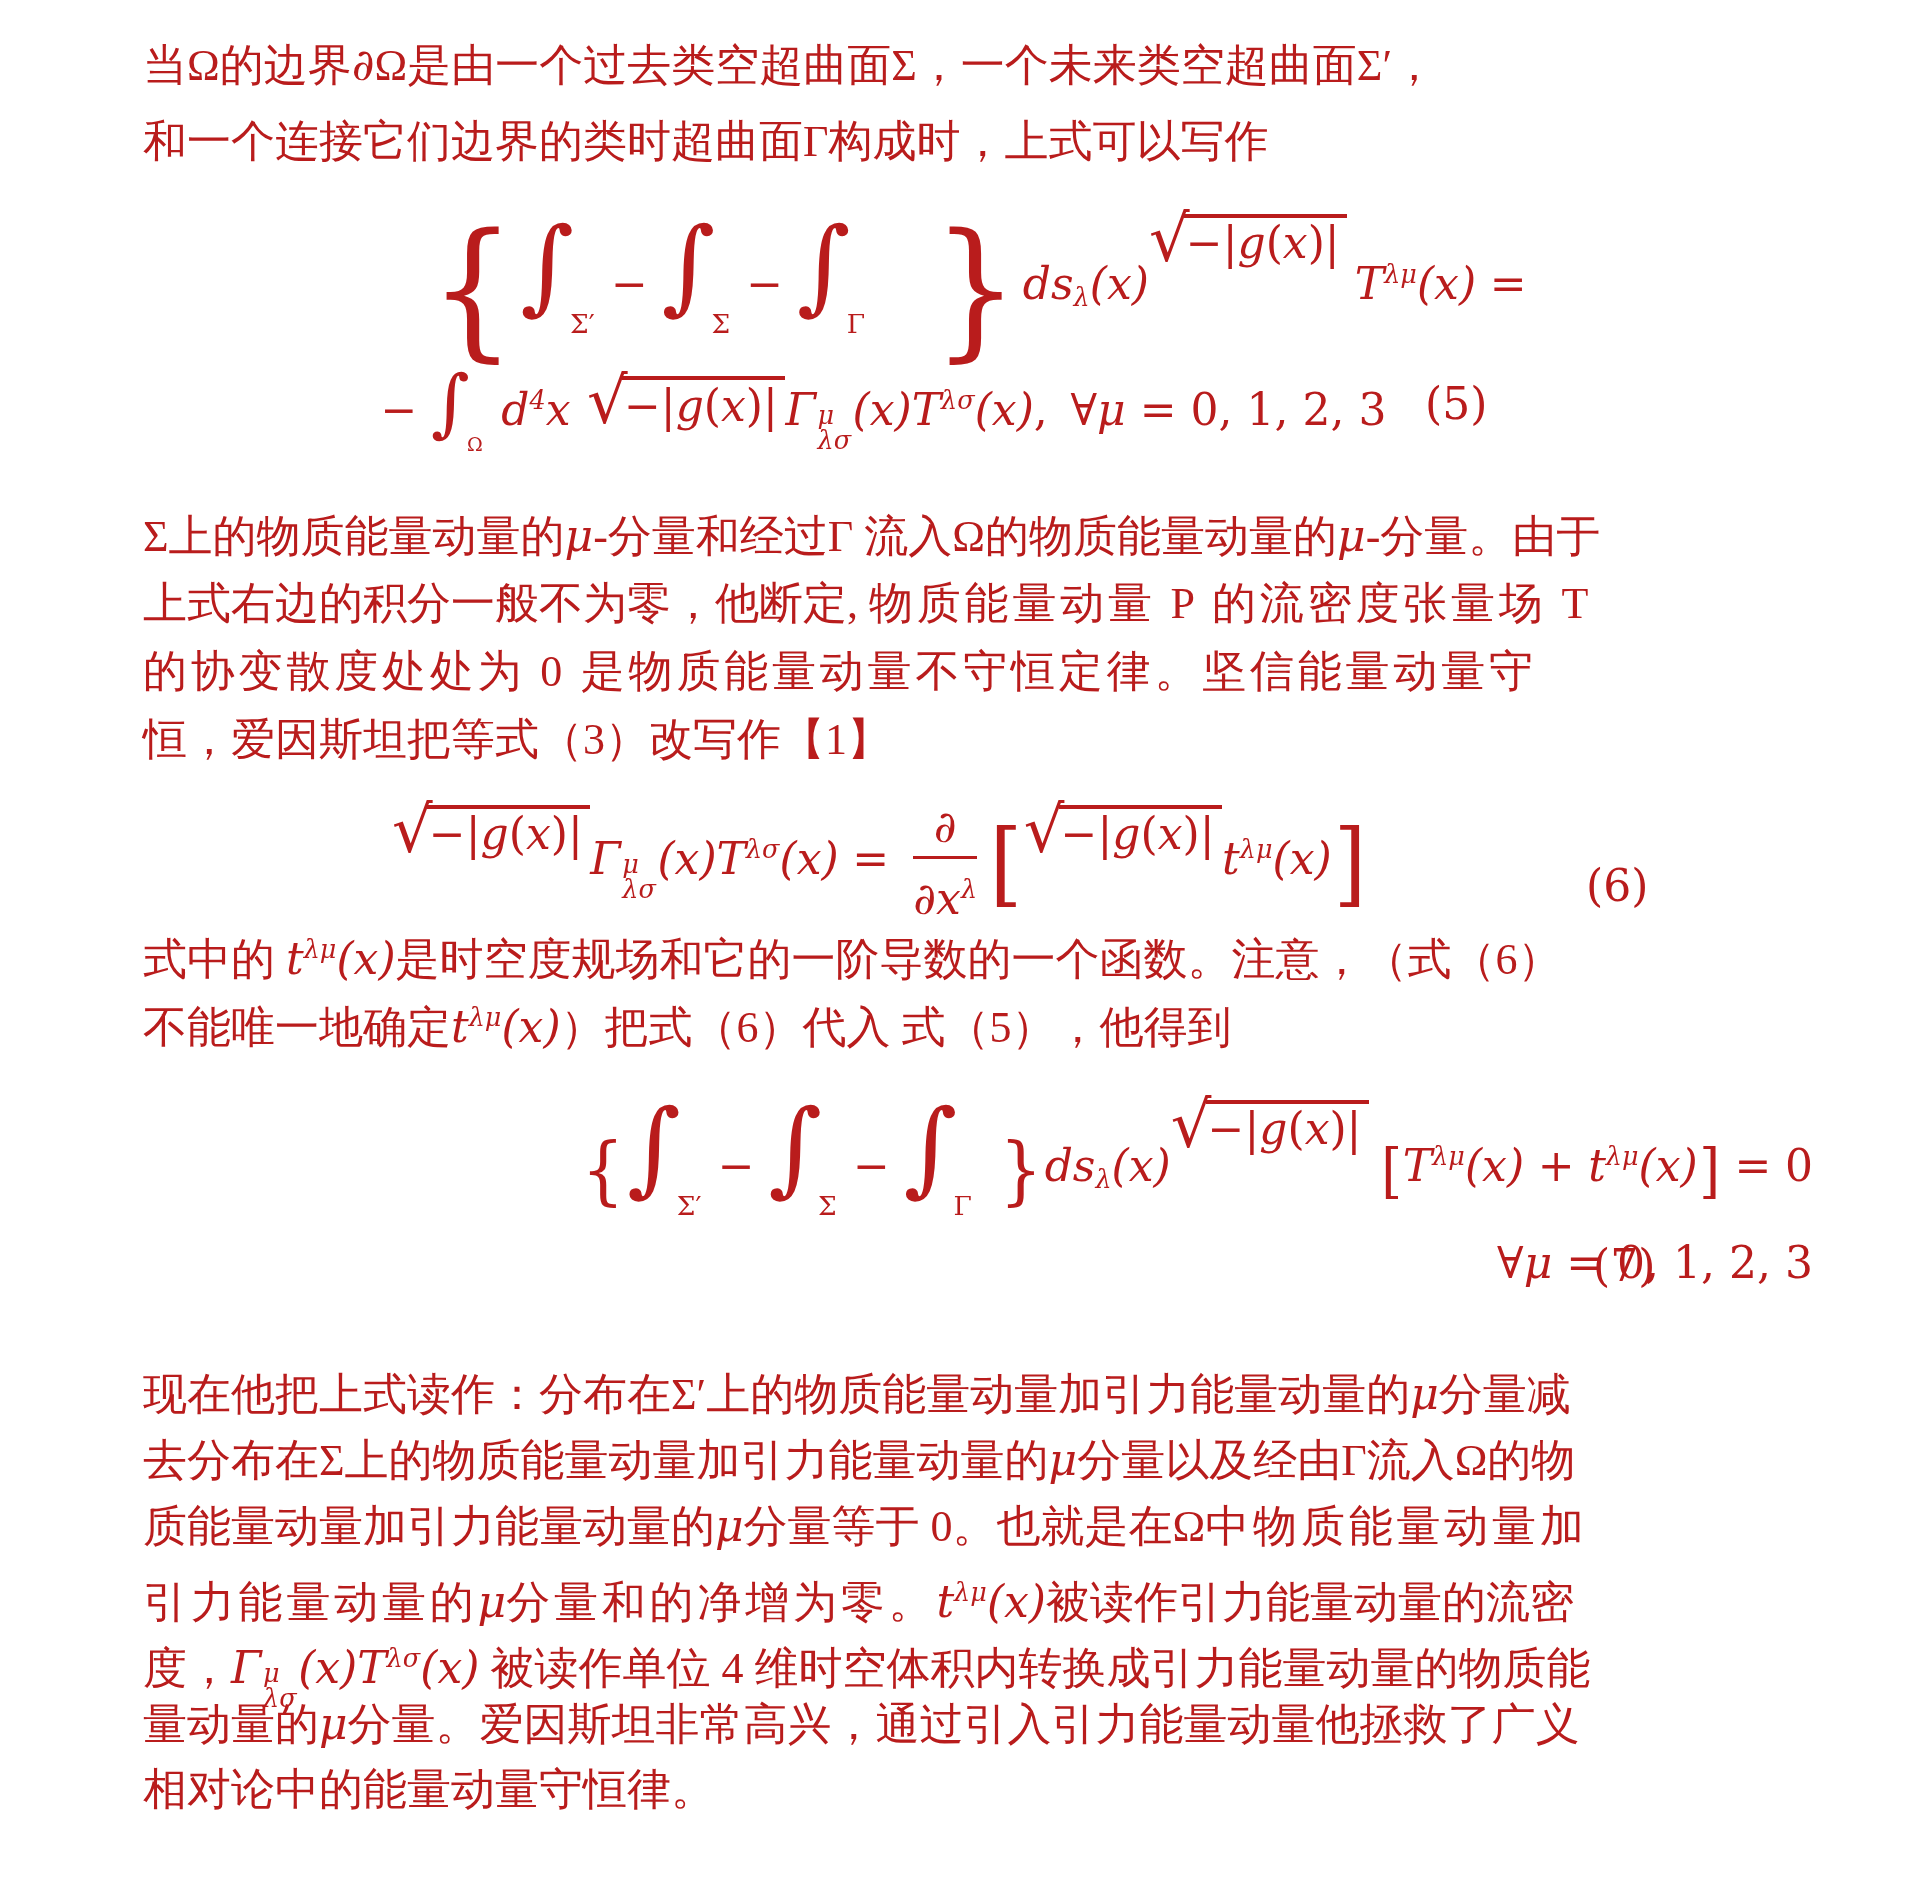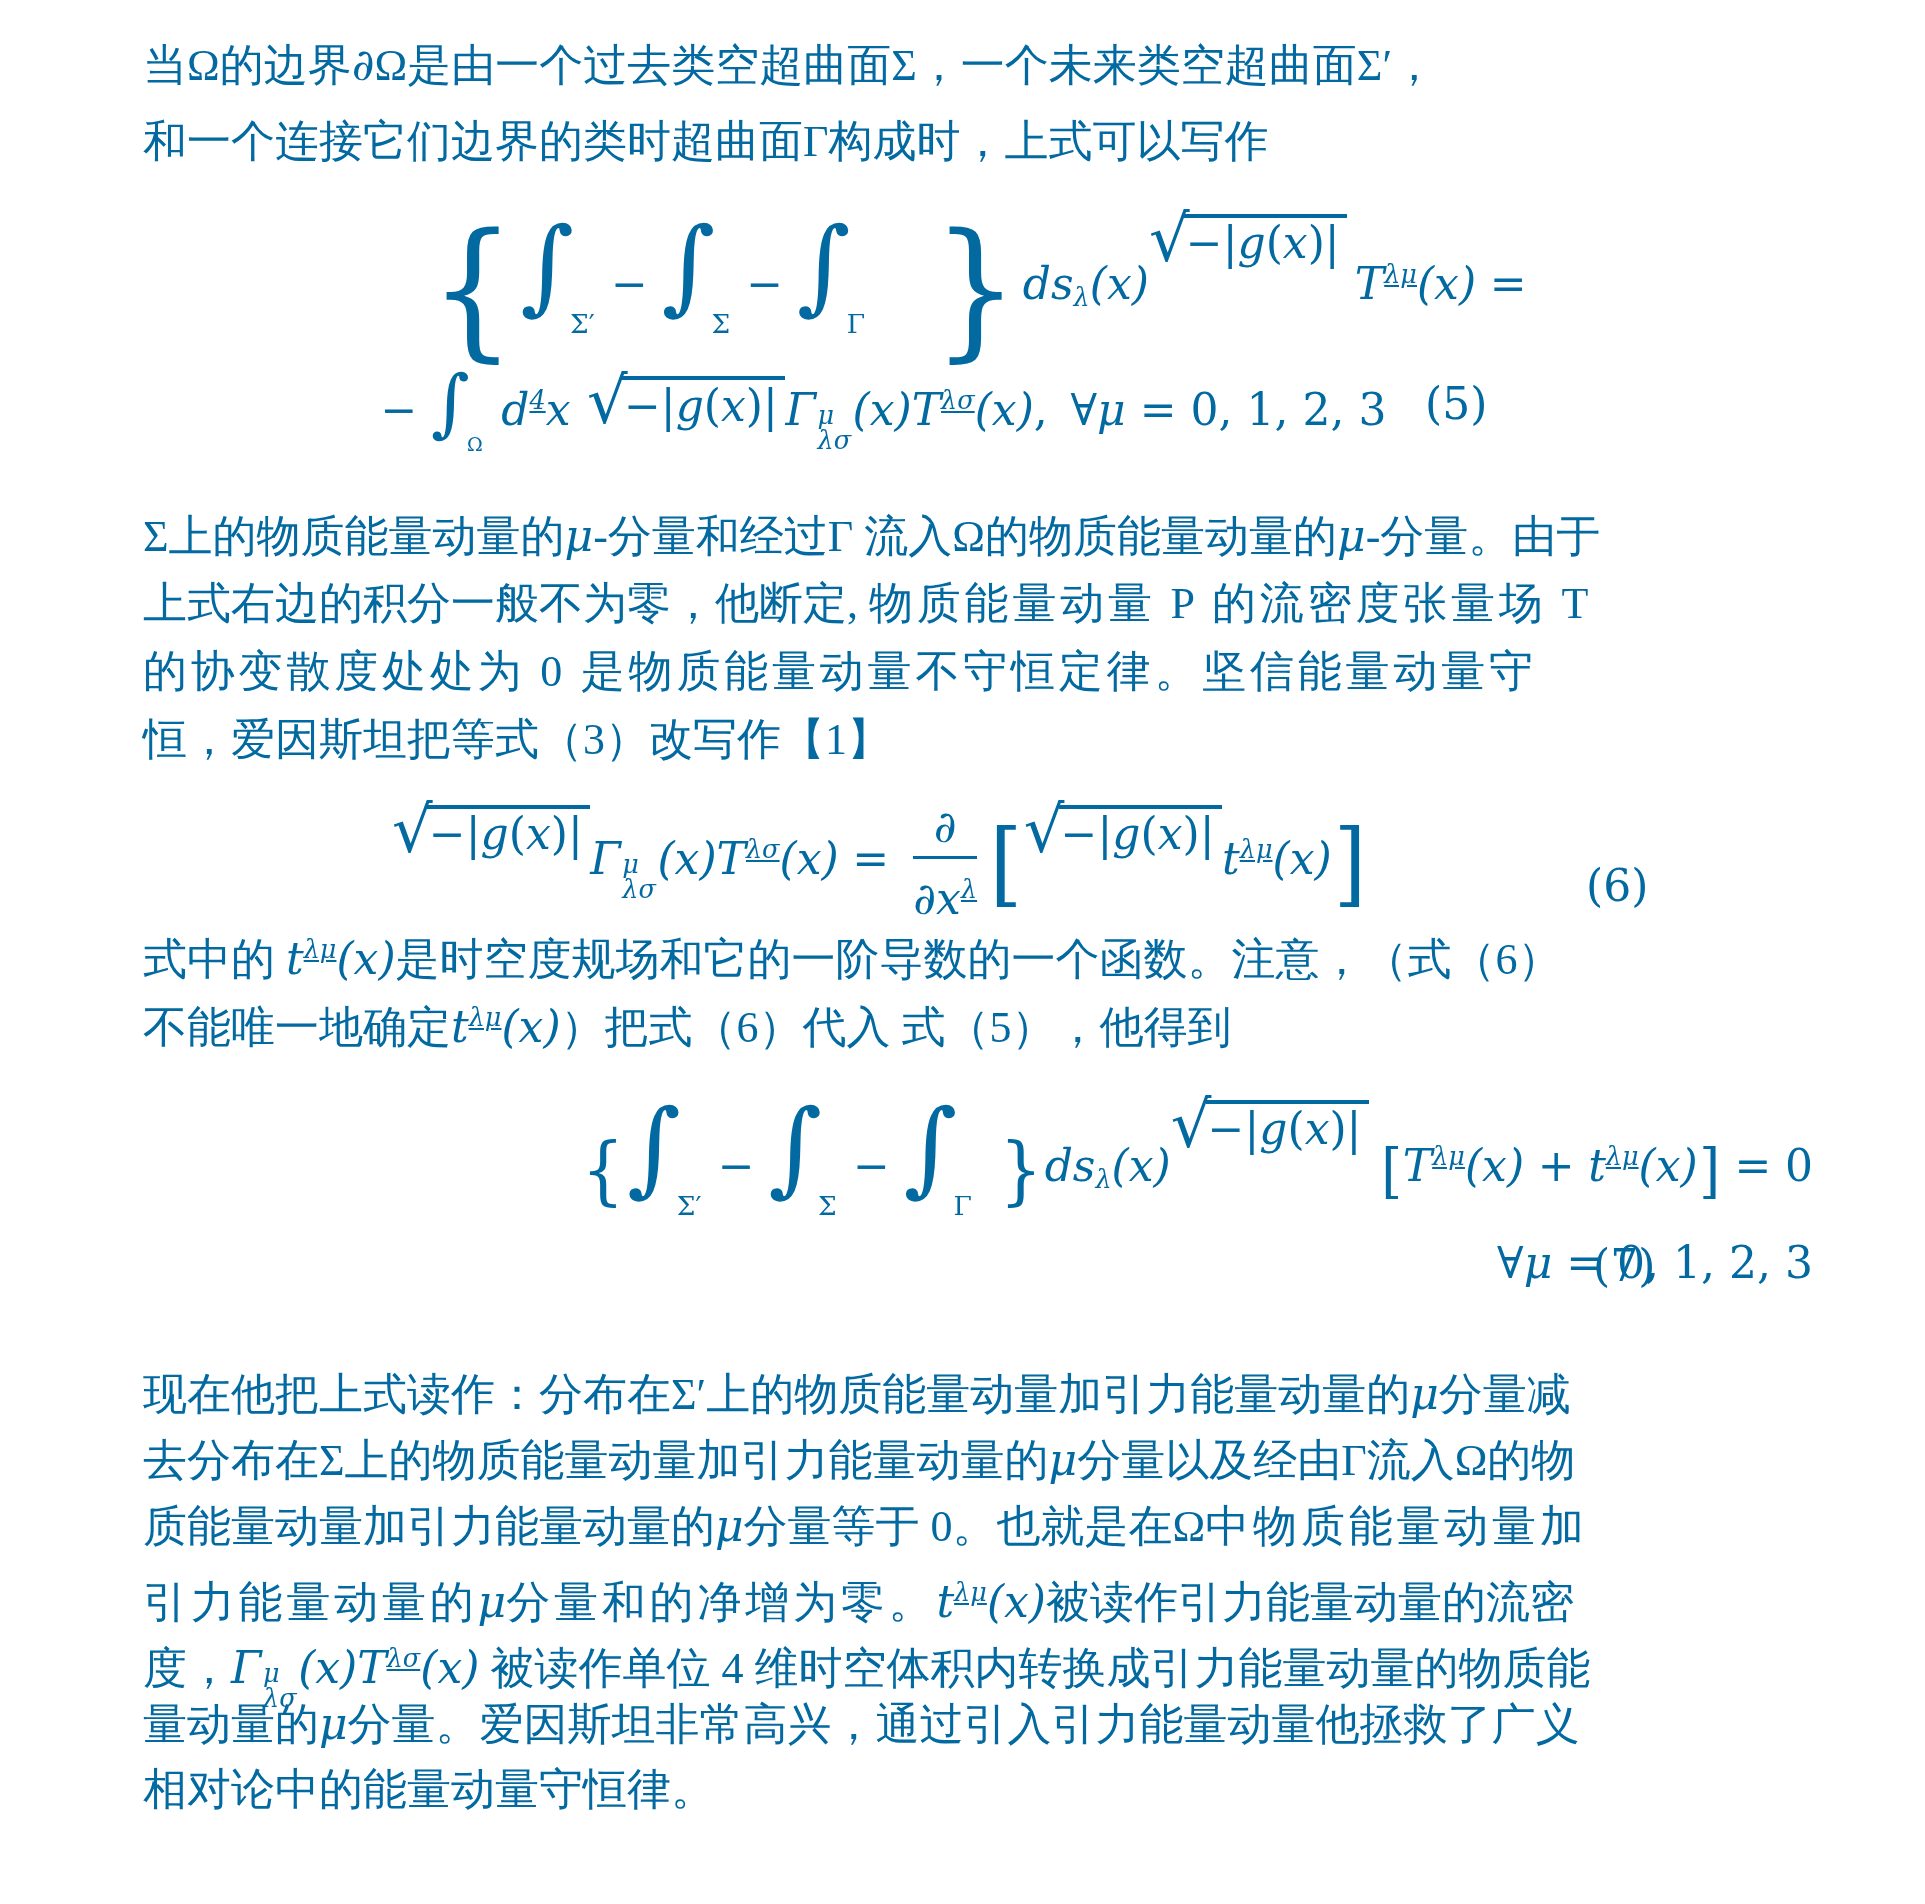--- a/index.html
+++ b/index.html
@@ -1,38 +1,38 @@
 <!DOCTYPE html>
 <html style="font-size:12px"><head>
 <meta charset="utf-8">
 <style>
   html,body { margin:0; padding:0; }
   .page {
     position:relative;
     width:1926px; height:1905px;
-    background:#ffffff; color:#0369a1;
+    background:#ffffff; color:#b91c1c;
     font-family:"Liberation Serif","DejaVu Serif",serif;
     font-size:44px;
     box-sizing:border-box;
     padding:26.4px 113px 0 143px;
     overflow:hidden;
   }
   .para { margin:0; }
   .line { display:block; height:68px; line-height:68px; white-space:nowrap; }
   .p1 .line { height:77px; line-height:77px; }
   .p4 .line { height:66px; line-height:66px; }
 
   
   .ct { }
   .cw { letter-spacing:3.8px; }
   .mi { font-style:italic; font-family:"DejaVu Serif",serif; }
   .mr { font-family:"DejaVu Serif",serif; }
   .mo { font-family:"DejaVu Serif",serif; display:inline-block; margin:0 13.6px; }
   .msp { display:inline-block; }
-  .msup { font-size:.58em; font-style:italic; vertical-align:.62em; font-family:"DejaVu Serif",serif;text-decoration:underline; }
+  .msup { font-size:.58em; font-style:italic; vertical-align:.62em; font-family:"DejaVu Serif",serif; }
   .msub { font-size:.58em; font-style:italic; vertical-align:-.28em; font-family:"DejaVu Serif",serif; }
   .mss { display:inline-block; vertical-align:-.55em; line-height:.95; text-align:left; margin:0 1.5px; }
   .msst,.mssb { display:block; font-size:.58em; font-style:italic; font-family:"DejaVu Serif",serif; }
 
   
   .eq { position:relative; }
   .eqrow { white-space:nowrap; }
   .eqnum { position:absolute; line-height:normal; font-family:"DejaVu Serif",serif; }
 
   .mint { display:inline-block; vertical-align:middle; white-space:nowrap; }

